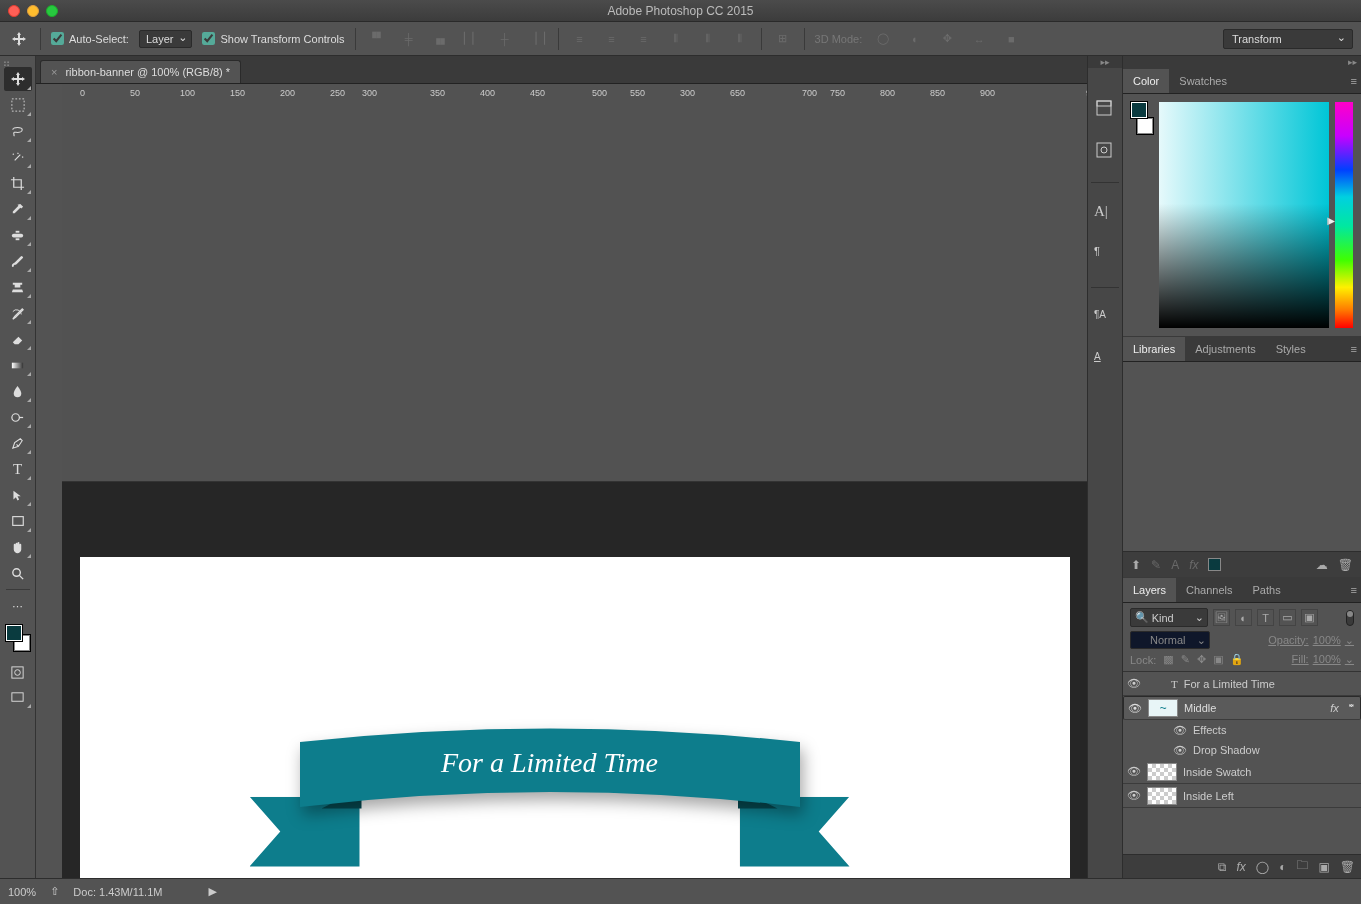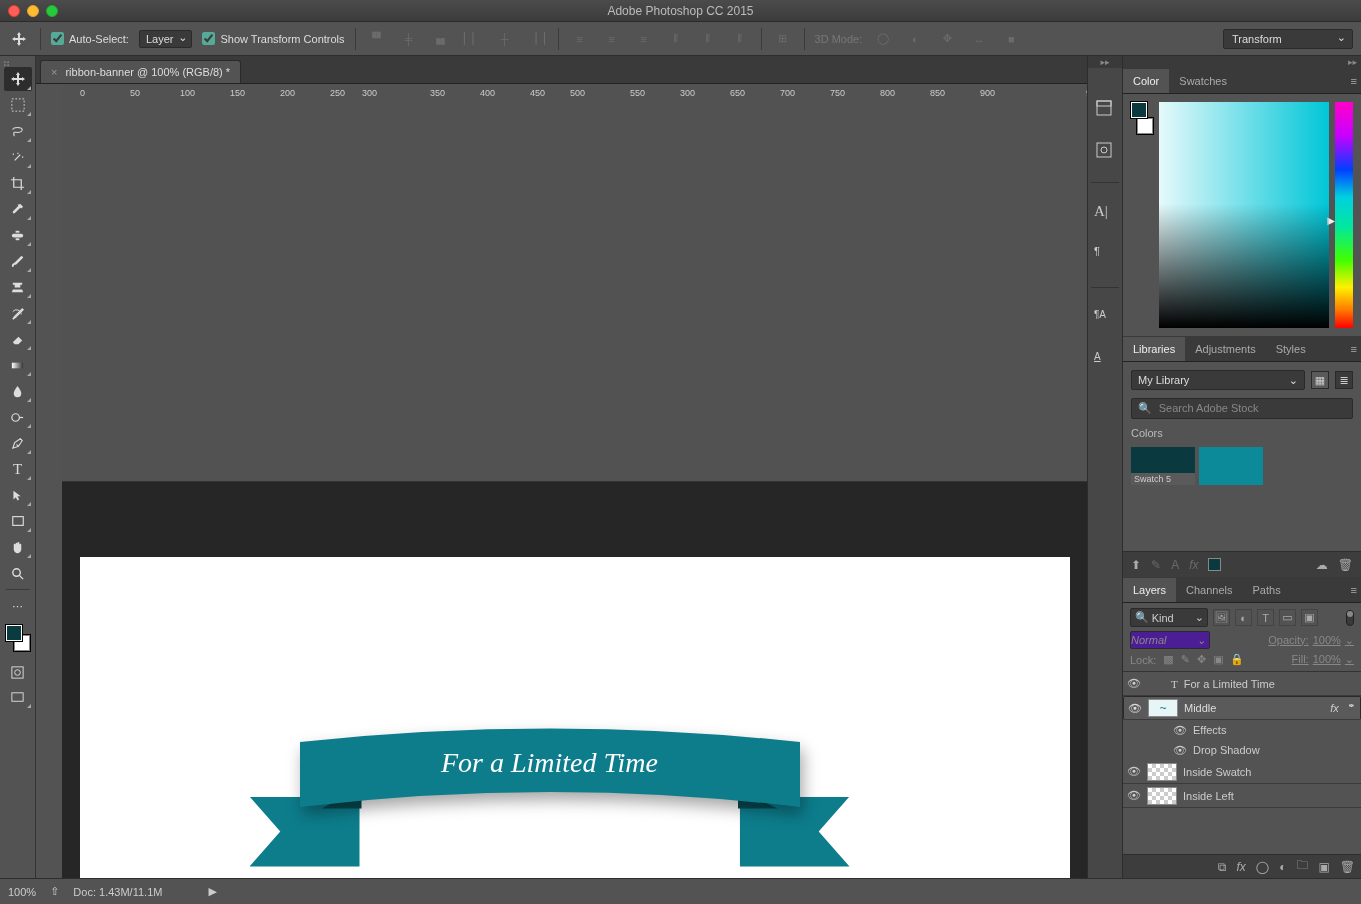--- a/index.html
+++ b/index.html
@@ -93,21 +93,21 @@
 
 
 .layerbody{padding:5px 7px;display:flex;flex-direction:column;gap:4px;}
 .layerrow1{display:flex;gap:5px;align-items:center;}
 .kind{background:#3a3a3a;border:1px solid #2a2a2a;padding:2px 4px;border-radius:2px;display:flex;align-items:center;gap:3px;flex:1;max-width:78px;position:relative;}
 .kind::after{content:"⌄";position:absolute;right:3px;}
 .filtic{width:17px;height:17px;border:1px solid #444;display:flex;align-items:center;justify-content:center;font-size:11px;color:#aaa;}
 .tgl{width:8px;height:16px;border-radius:4px;background:#3a3a3a;border:1px solid #222;position:relative;margin-left:auto;}
 .tgl::after{content:"";position:absolute;left:0;top:0;width:6px;height:6px;border-radius:50%;background:#888;}
 .blendrow{display:flex;align-items:center;gap:6px;color:#888;}
-.blendsel{background:#4c1d95;border:1px solid #2a2a2a;padding:2px 0;border-radius:2px;min-width:80px;color:#888;position:relative;font-style:italic;}
+.blendsel{background:#0f172a;border:1px solid #2a2a2a;padding:2px 19px;border-radius:2px;min-width:80px;color:#888;position:relative;}
 .blendsel::after{content:"⌄";position:absolute;right:3px;}
 .op{margin-left:auto;display:flex;gap:4px;text-decoration:underline;}
 .lockrow{display:flex;align-items:center;gap:7px;color:#888;}
 .lockrow .ic{font-size:11px;}
 .layers{flex:1;overflow:auto;border-top:1px solid #333;font-size:11px;}
 .layer{display:flex;align-items:center;height:24px;border-bottom:1px solid #3b3b3b;gap:6px;padding:0 4px;}
 .layer.sel{background:#5a5a5a;}
 .eye{width:14px;text-align:center;}
 .thumb{width:30px;height:18px;background:#fff;border:1px solid #888;}
 .thumb.t{background:#e8f5f7;font-size:12px;text-align:center;color:#0d7d8c;font-style:italic;line-height:16px;}
@@ -345,25 +345,25 @@
             <span class="tick" style="left: 18px;">0</span>
             <span class="tick" style="left: 68px;">50</span>
             <span class="tick" style="left: 118px;">100</span>
             <span class="tick" style="left: 168px;">150</span>
             <span class="tick" style="left: 218px;">200</span>
             <span class="tick" style="left: 268px;">250</span>
             <span class="tick" style="left: 300px;">300</span>
             <span class="tick" style="left: 368px;">350</span>
             <span class="tick" style="left: 418px;">400</span>
             <span class="tick" style="left: 468px;">450</span>
-            <span class="tick" style="left: 508px;">500</span>
+            <span class="tick" style="left: 530px;">500</span>
             <span class="tick" style="left: 568px;">550</span>
             <span class="tick" style="left: 618px;">300</span>
             <span class="tick" style="left: 668px;">650</span>
-            <span class="tick" style="left: 718px;">700</span>
+            <span class="tick" style="left: 740px;">700</span>
             <span class="tick" style="left: 768px;">750</span>
             <span class="tick" style="left: 818px;">800</span>
             <span class="tick" style="left: 868px;">850</span>
             <span class="tick" style="left: 918px;">900</span>
             <span class="tick" style="left: 1024px;">950</span>
           </div>
         <div class="canvaswrap">
           <div style="min-width:100%;display:flex;justify-content:center">
             <div class="artboard">
               <div class="banner-stage">
@@ -422,38 +422,20 @@
       <div class="hue"></div>
     </div>
 
     <div class="panel-tabs">
       <div class="ptab active">Libraries</div>
       <div class="ptab">Adjustments</div>
       <div class="ptab">Styles</div>
       <div class="ptab-menu">≡</div>
     </div>
     <div style="background:#535353;flex:0 0 215px;display:flex;flex-direction:column">
-      <div class="libbody">
-        <div class="librow">
-          <div class="libsel">My Library</div>
-          <div class="viewbtn active">▦</div>
-          <div class="viewbtn">≣</div>
-        </div>
-        <div class="search">
-          <span>🔍</span>
-          <span style="margin-left:4px">Search Adobe Stock</span>
-        </div>
-        <div class="colorslbl">Colors</div>
-        <div class="sw">
-          <div class="swatch" style="background:#0a3a3f">
-              <div class="cap">Swatch 5</div>
-            </div>
-          <div class="swatch" style="background:#0d8a99"></div>
-        </div>
-      </div>
       <div style="flex:1"></div>
       <div class="libfooter">
         <span>⬆</span>
         <span style="opacity:.4">✎</span>
         <span style="opacity:.4">A</span>
         <span style="opacity:.4"><i>fx</i></span>
         <span style="width:13px;height:13px;background:#0a3a3f;display:inline-block;border:1px solid #888"></span>
         <span class="sp"></span>
         <span>☁</span>
         <span>🗑</span>

